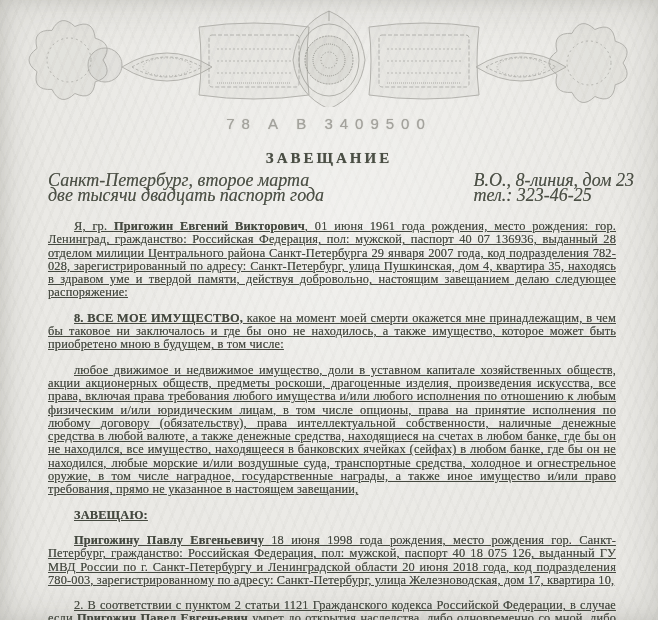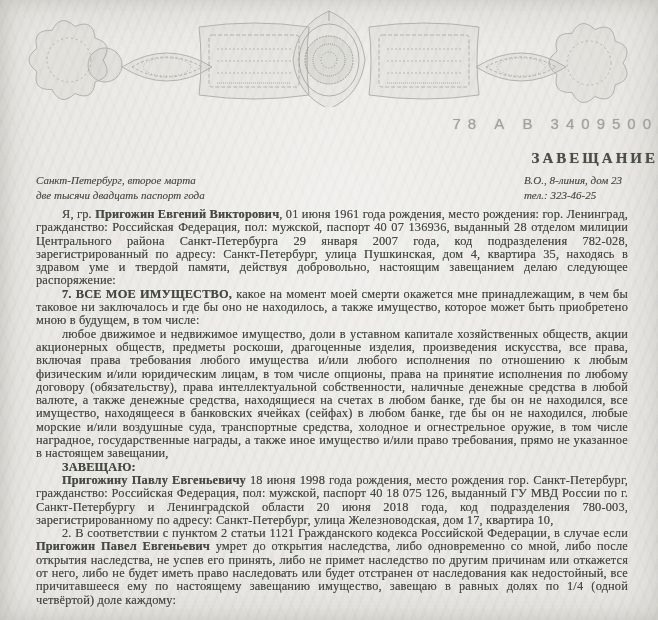--- a/index.html
+++ b/index.html
@@ -20,62 +20,63 @@
     color: #474b42;
   }
   .ornament {
     position: absolute;
     left: 19px; top: 5px;
     width: 620px; height: 102px;
   }
   .serial {
     position: absolute;
     left: 0; top: 115px; width: 658px;
-    text-align: right;
+    text-align: center;
     font-family: "Liberation Sans", sans-serif;
     font-size: 15px;
     letter-spacing: 7px;
     color: #a3a29c;
     text-shadow: 0 0 1px rgba(163,162,156,0.8);
   }
   .doc-title {
     position: absolute;
     left: 0; top: 150px; width: 658px;
-    text-align: right;
+    text-align: center;
     font-weight: bold;
     font-size: 15px;
     letter-spacing: 3px;
     color: #4a4e44;
     text-shadow: 0 0 0.7px rgba(74,78,68,0.6);
   }
   .subhead-row {
     position: absolute;
-    left: 36px; top: 173px; width: 592px;
+    left: 48px; top: 173px; width: 592px;
     display: flex;
     justify-content: space-between;
     font-style: italic;
-    font-size: 11px;
+    font-size: 18px;
     line-height: 14.5px;
     color: #4c5046;
     text-shadow: 0 0 0.6px rgba(76,80,70,0.55);
   }
   .subhead-row .right { text-align: left; margin-right: 6px; }
   .doc-body {
     position: absolute;
     left: 36px; top: 208px; width: 592px;
     font-size: 12.4px;
     line-height: 13.3px;
     text-align: justify;
     letter-spacing: 0.15px;
     color: #454940;
     text-shadow: 0 0 0.6px rgba(69,73,64,0.6);
   }
   .doc-body p {
-    margin: 0;
+    margin: 12px;
     text-indent: 26px;
+    text-decoration: underline;
   }
   .doc-body .b { font-weight: bold; }
 </style>
 </head>
 <body>
 
 <div class="paper">
 
   <svg class="ornament" viewBox="0 0 620 102" xmlns="http://www.w3.org/2000/svg" fill="none" stroke="#b3b2ad" stroke-width="1">
 
@@ -140,20 +141,20 @@
       <div>две тысячи двадцать паспорт года</div>
     </div>
     <div class="right">
       <div>В.О., 8-линия, дом 23</div>
       <div>тел.: 323-46-25</div>
     </div>
   </div>
 
   <div class="doc-body" id="doc-body">
       <p><span>Я, гр. </span><span class="b">Пригожин Евгений Викторович</span><span>, 01 июня 1961 года рождения, место рождения: гор. Ленинград, гражданство: Российская Федерация, пол: мужской, паспорт 40 07 136936, выданный 28 отделом милиции Центрального района Санкт-Петербурга 29 января 2007 года, код подразделения 782-028, зарегистрированный по адресу: Санкт-Петербург, улица Пушкинская, дом 4, квартира 35, находясь в здравом уме и твердой памяти, действуя добровольно, настоящим завещанием делаю следующее распоряжение:</span></p>
-      <p><span class="b">7. ВСЕ МОЕ ИМУЩЕСТВО,</span><span> какое на момент моей смерти окажется мне принадлежащим, в чем бы таковое ни заключалось и где бы оно не находилось, а также имущество, которое может быть приобретено мною в будущем, в том числе:</span></p>
+      <p><span class="b">8. ВСЕ МОЕ ИМУЩЕСТВО,</span><span> какое на момент моей смерти окажется мне принадлежащим, в чем бы таковое ни заключалось и где бы оно не находилось, а также имущество, которое может быть приобретено мною в будущем, в том числе:</span></p>
       <p><span>любое движимое и недвижимое имущество, доли в уставном капитале хозяйственных обществ, акции акционерных обществ, предметы роскоши, драгоценные изделия, произведения искусства, все права, включая права требования любого имущества и/или любого исполнения по отношению к любым физическим и/или юридическим лицам, в том числе опционы, права на принятие исполнения по любому договору (обязательству), права интеллектуальной собственности, наличные денежные средства в любой валюте, а также денежные средства, находящиеся на счетах в любом банке, где бы он не находился, все имущество, находящееся в банковских ячейках (сейфах) в любом банке, где бы он не находился, любые морские и/или воздушные суда, транспортные средства, холодное и огнестрельное оружие, в том числе наградное, государственные награды, а также иное имущество и/или право требования, прямо не указанное в настоящем завещании,</span></p>
       <p><span class="b">ЗАВЕЩАЮ:</span></p>
       <p><span class="b">Пригожину Павлу Евгеньевичу</span><span> 18 июня 1998 года рождения, место рождения гор. Санкт-Петербург, гражданство: Российская Федерация, пол: мужской, паспорт 40 18 075 126, выданный ГУ МВД России по г. Санкт-Петербургу и Ленинградской области 20 июня 2018 года, код подразделения 780-003, зарегистрированному по адресу: Санкт-Петербург, улица Железноводская, дом 17, квартира 10,</span></p>
       <p><span>2. В соответствии с пунктом 2 статьи 1121 Гражданского кодекса Российской Федерации, в случае если </span><span class="b">Пригожин Павел Евгеньевич</span><span> умрет до открытия наследства, либо одновременно со мной, либо после открытия наследства, не успев его принять, либо не примет наследство по другим причинам или откажется от него, либо не будет иметь право наследовать или будет отстранен от наследования как недостойный, все причитавшееся ему по настоящему завещанию имущество, завещаю в равных долях по 1/4 (одной четвёртой) доле каждому:</span></p>
     </div>
 
 </div>
 
 </body></html>

